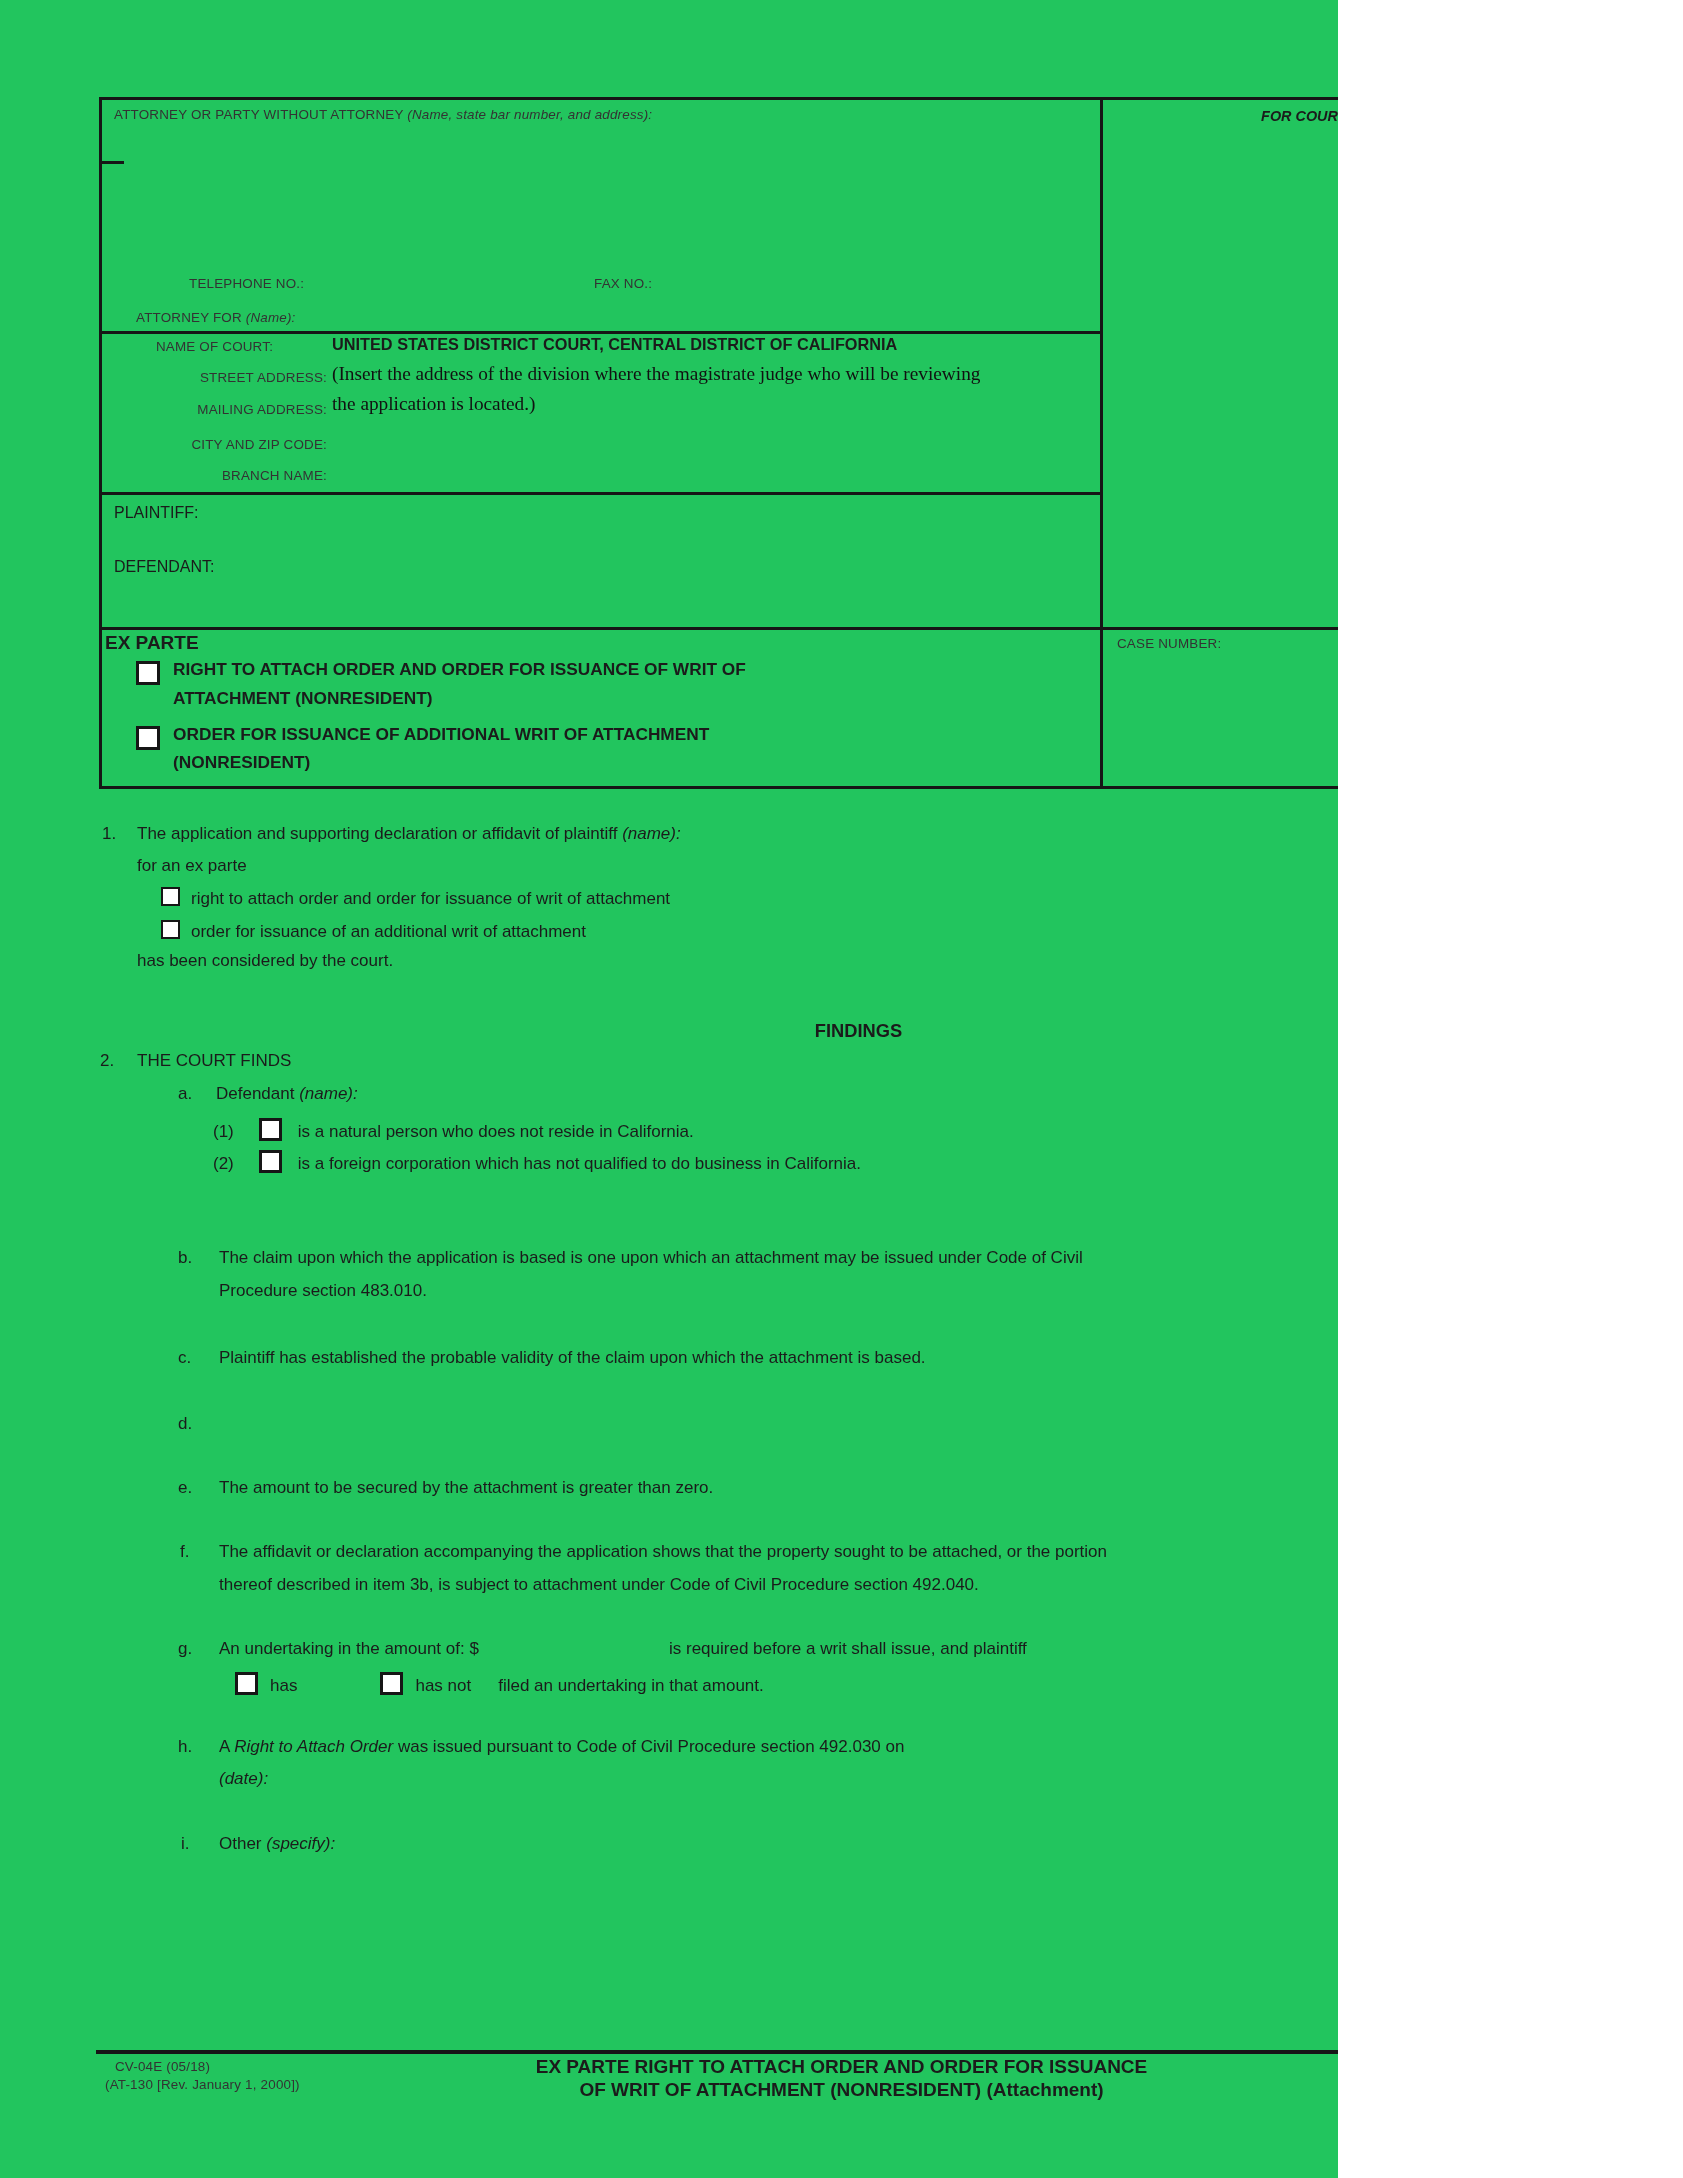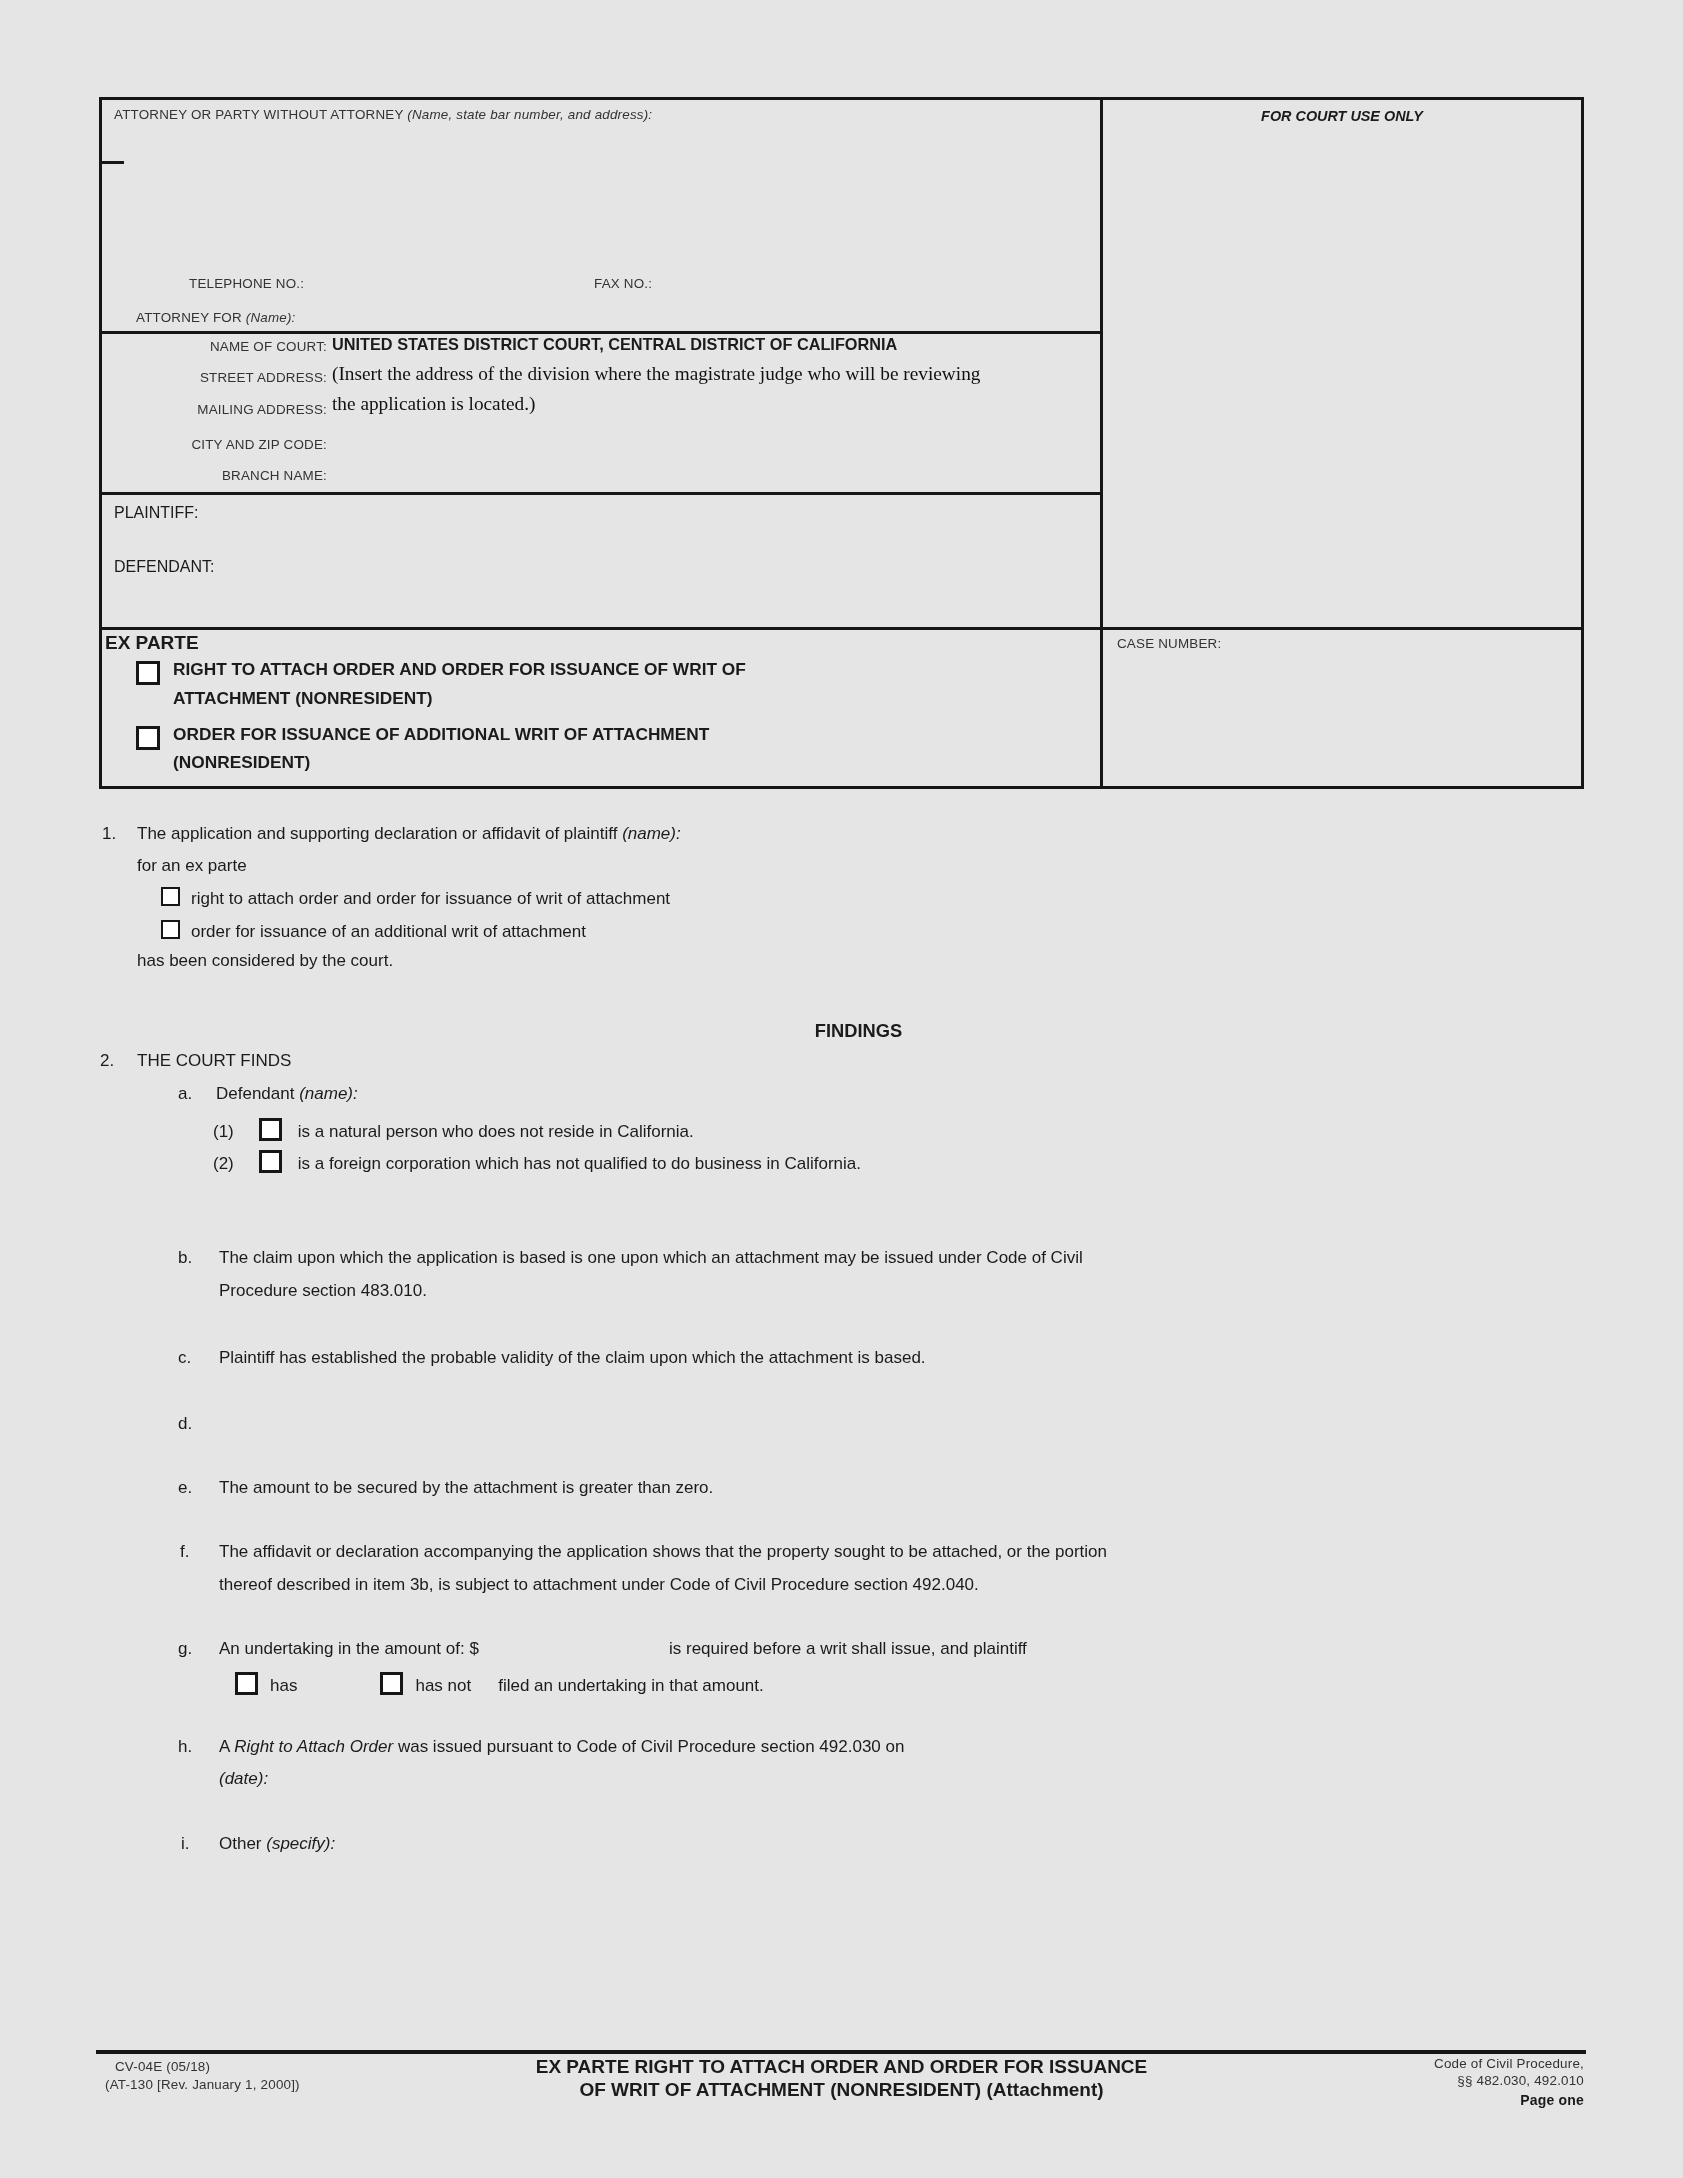--- a/index.html
+++ b/index.html
@@ -1,17 +1,17 @@
 <!DOCTYPE html>
 <html><head>
 <meta charset="utf-8">
 <style>
   html,body { margin:0; padding:0; background:#ffffff; }
   .page {
-    position:relative; width:1683px; height:2178px; background:#e5e5e5;
+    position:relative; width:1338px; height:2178px; background:#22c55e;
     font-family:"Liberation Sans", sans-serif; color:#1b1b1b; overflow:hidden;
   }
   .hdr {
     position:absolute; left:99px; top:97px; width:1485px; height:692px;
     border:3px solid #161616; box-sizing:border-box;
   }
   .hline, .vline { position:absolute; background:#161616; }
   .lab { position:absolute; font-size:13.4px; color:#333; white-space:nowrap; letter-spacing:0.2px; }
   .lab-r { text-align:right; }
   .line { position:absolute; white-space:nowrap; font-size:17px; }
@@ -47,21 +47,21 @@
     <div class="field" style="left:10px; top:30px; width:970px; height:137px;"></div>
     <div class="lab" style="left:87px; top:176px;">TELEPHONE NO.:</div>
     <div class="field" style="left:203px; top:170px; width:238px; height:26px;"></div>
     <div class="lab" style="left:492px; top:176px;">FAX NO.:</div>
     <div class="field" style="left:574px; top:170px; width:297px; height:26px;"></div>
     <div class="lab" style="left:34px; top:210px;">
       <span>ATTORNEY FOR </span><span class="i">(Name):</span>
     </div>
     <div class="field" style="left:213px; top:204px; width:594px; height:26px;"></div>
 
-    <div class="lab lab-r" style="left:0; top:239px; width:225px;">NAME OF COURT:</div>
+    <div class="lab lab-r" style="left:0; top:239px; width:225px;text-align:center;">NAME OF COURT:</div>
     <div class="line b" style="left:230px; top:235px; font-size:16.3px;">UNITED STATES DISTRICT COURT, CENTRAL DISTRICT OF CALIFORNIA</div>
     <div class="lab lab-r" style="left:0; top:270px; width:225px;">STREET ADDRESS:</div>
     <div class="lab lab-r" style="left:0; top:302px; width:225px;">MAILING ADDRESS:</div>
     <div class="line serif" style="left:230px; top:263px;">(Insert the address of the division where the magistrate judge who will be reviewing</div>
     <div class="line serif" style="left:230px; top:293px;">the application is located.)</div>
     <div class="lab lab-r" style="left:0; top:337px; width:225px;">CITY AND ZIP CODE:</div>
     <div class="field" style="left:230px; top:331px; width:594px; height:26px;"></div>
     <div class="lab lab-r" style="left:0; top:368px; width:225px;">BRANCH NAME:</div>
     <div class="field" style="left:230px; top:362px; width:594px; height:26px;"></div>
 

